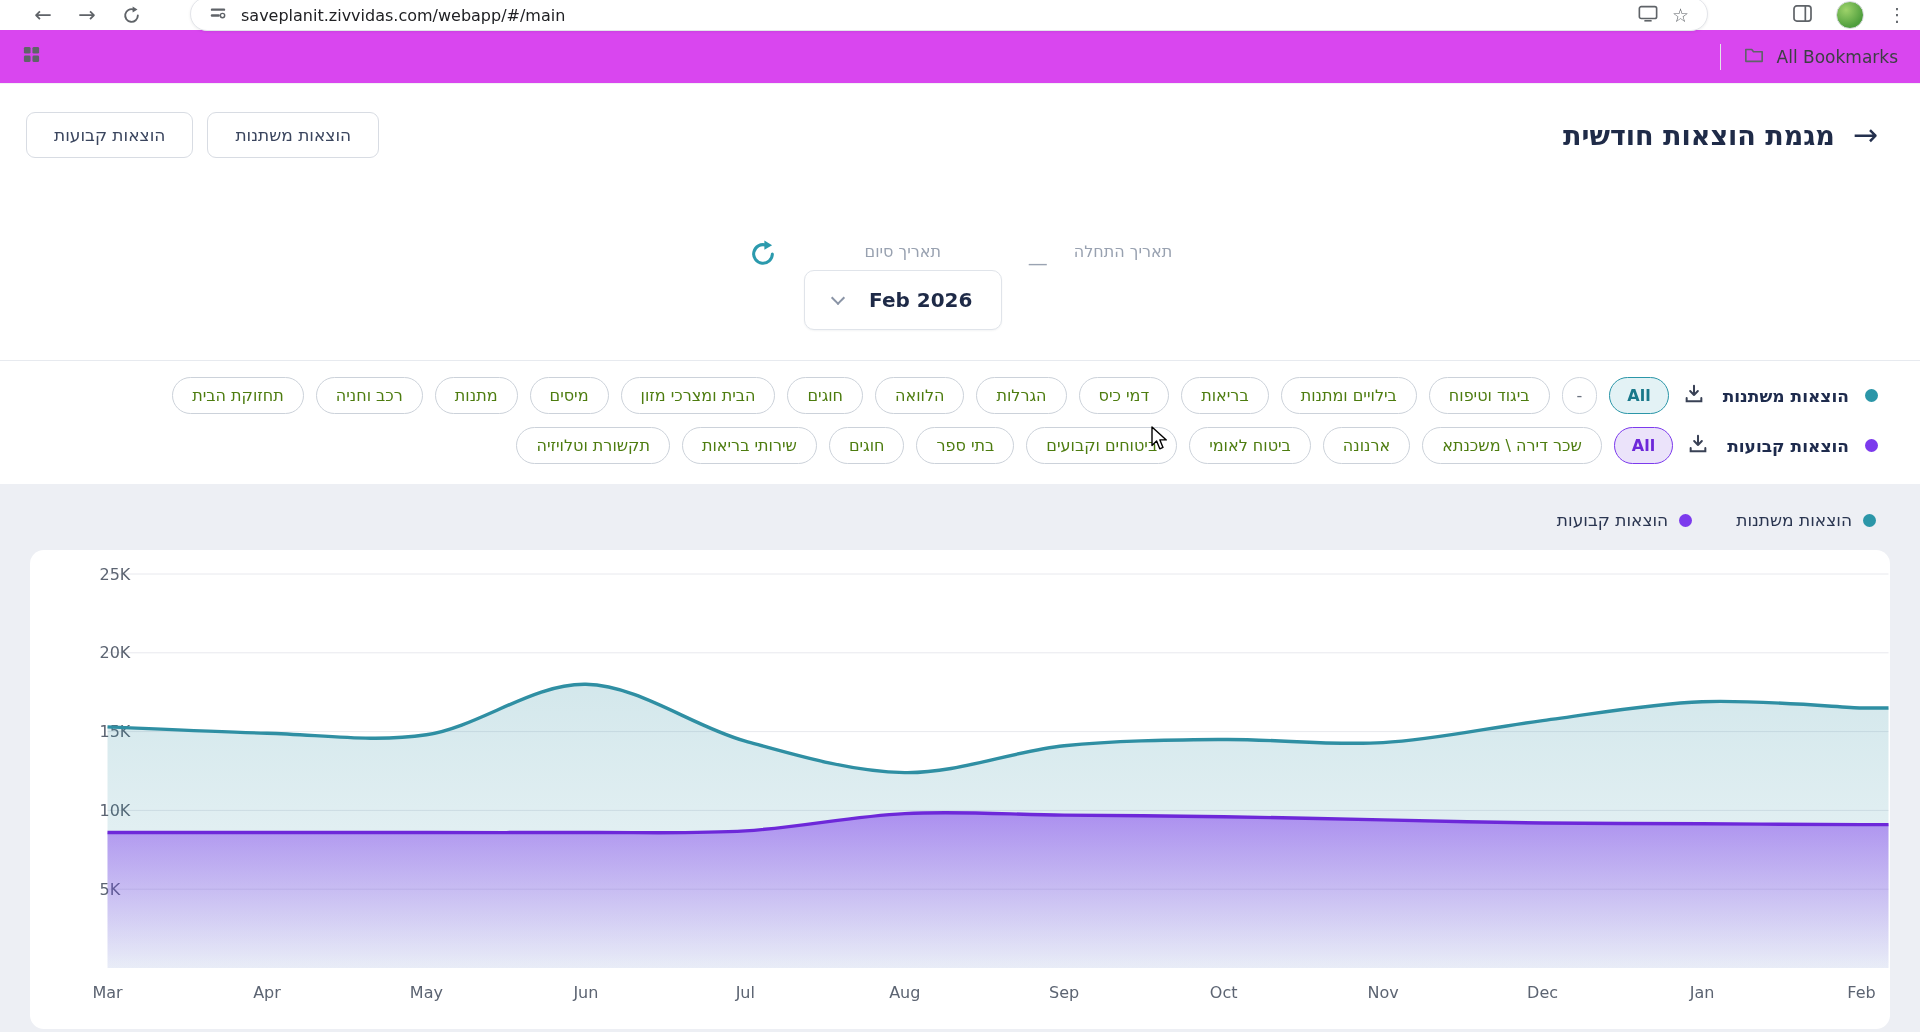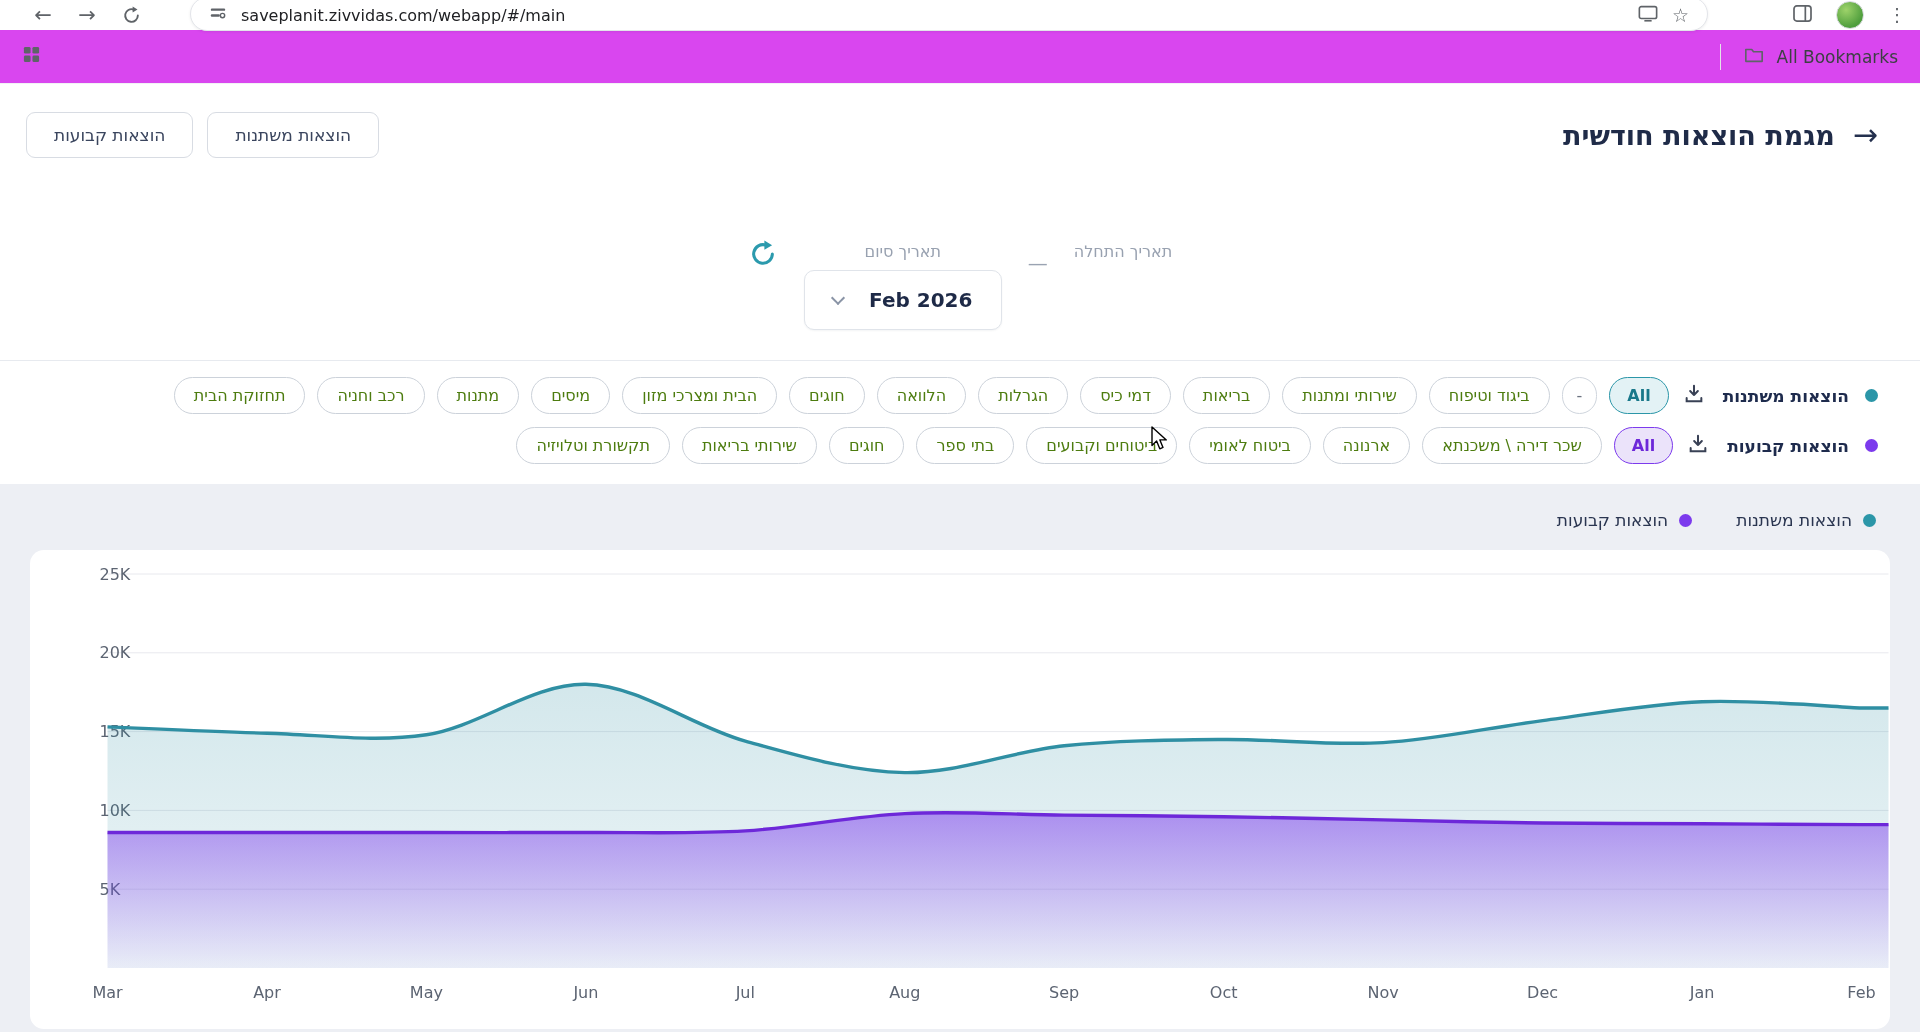--- a/index.html
+++ b/index.html
@@ -185,21 +185,21 @@
       <button class="dl-btn">
         <svg width="22" height="22" viewBox="0 0 24 24">
           <path d="M12 3 v10 M12 13 l-4.2,-4.2 M12 13 l4.2,-4.2" stroke="#394155" stroke-width="2.2" fill="none" stroke-linecap="round"></path>
           <path d="M4 16.5 v3.5 h16 v-3.5" stroke="#394155" stroke-width="2.2" fill="none" stroke-linecap="round"></path>
         </svg>
       </button>
       <button class="pill all-teal">All</button>
       <button class="pill minus">-</button>
       <div class="chips" id="chips-variable">
           <button class="chip">ביגוד וטיפוח</button>
-          <button class="chip">שירותי ומתנות</button>
+          <button class="chip">בילויים ומתנות</button>
           <button class="chip">בריאות</button>
           <button class="chip">דמי כיס</button>
           <button class="chip">הגרלות</button>
           <button class="chip">הלוואה</button>
           <button class="chip">חוגים</button>
           <button class="chip">הבית ומצרכי מזון</button>
           <button class="chip">מיסים</button>
           <button class="chip">מתנות</button>
           <button class="chip">רכב וחניה</button>
           <button class="chip">תחזוקת הבית</button>

